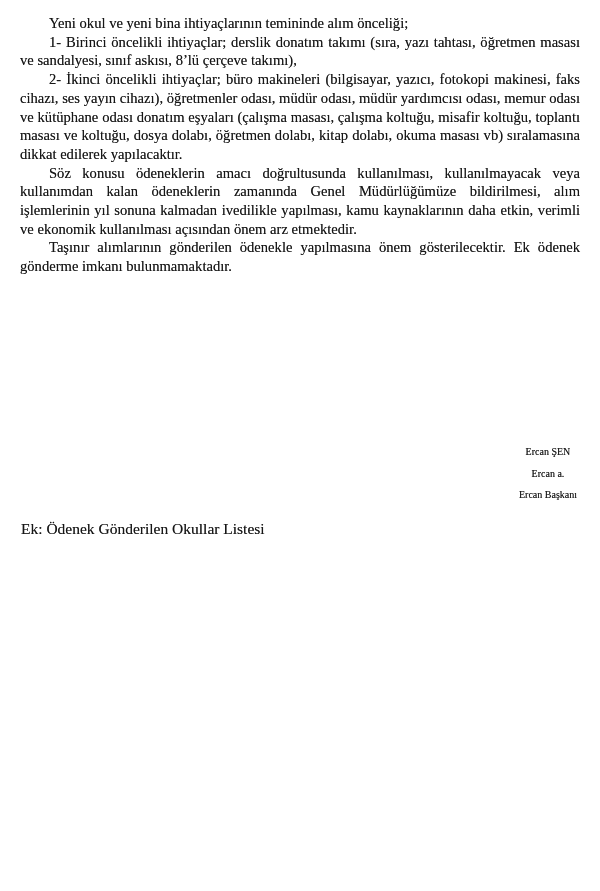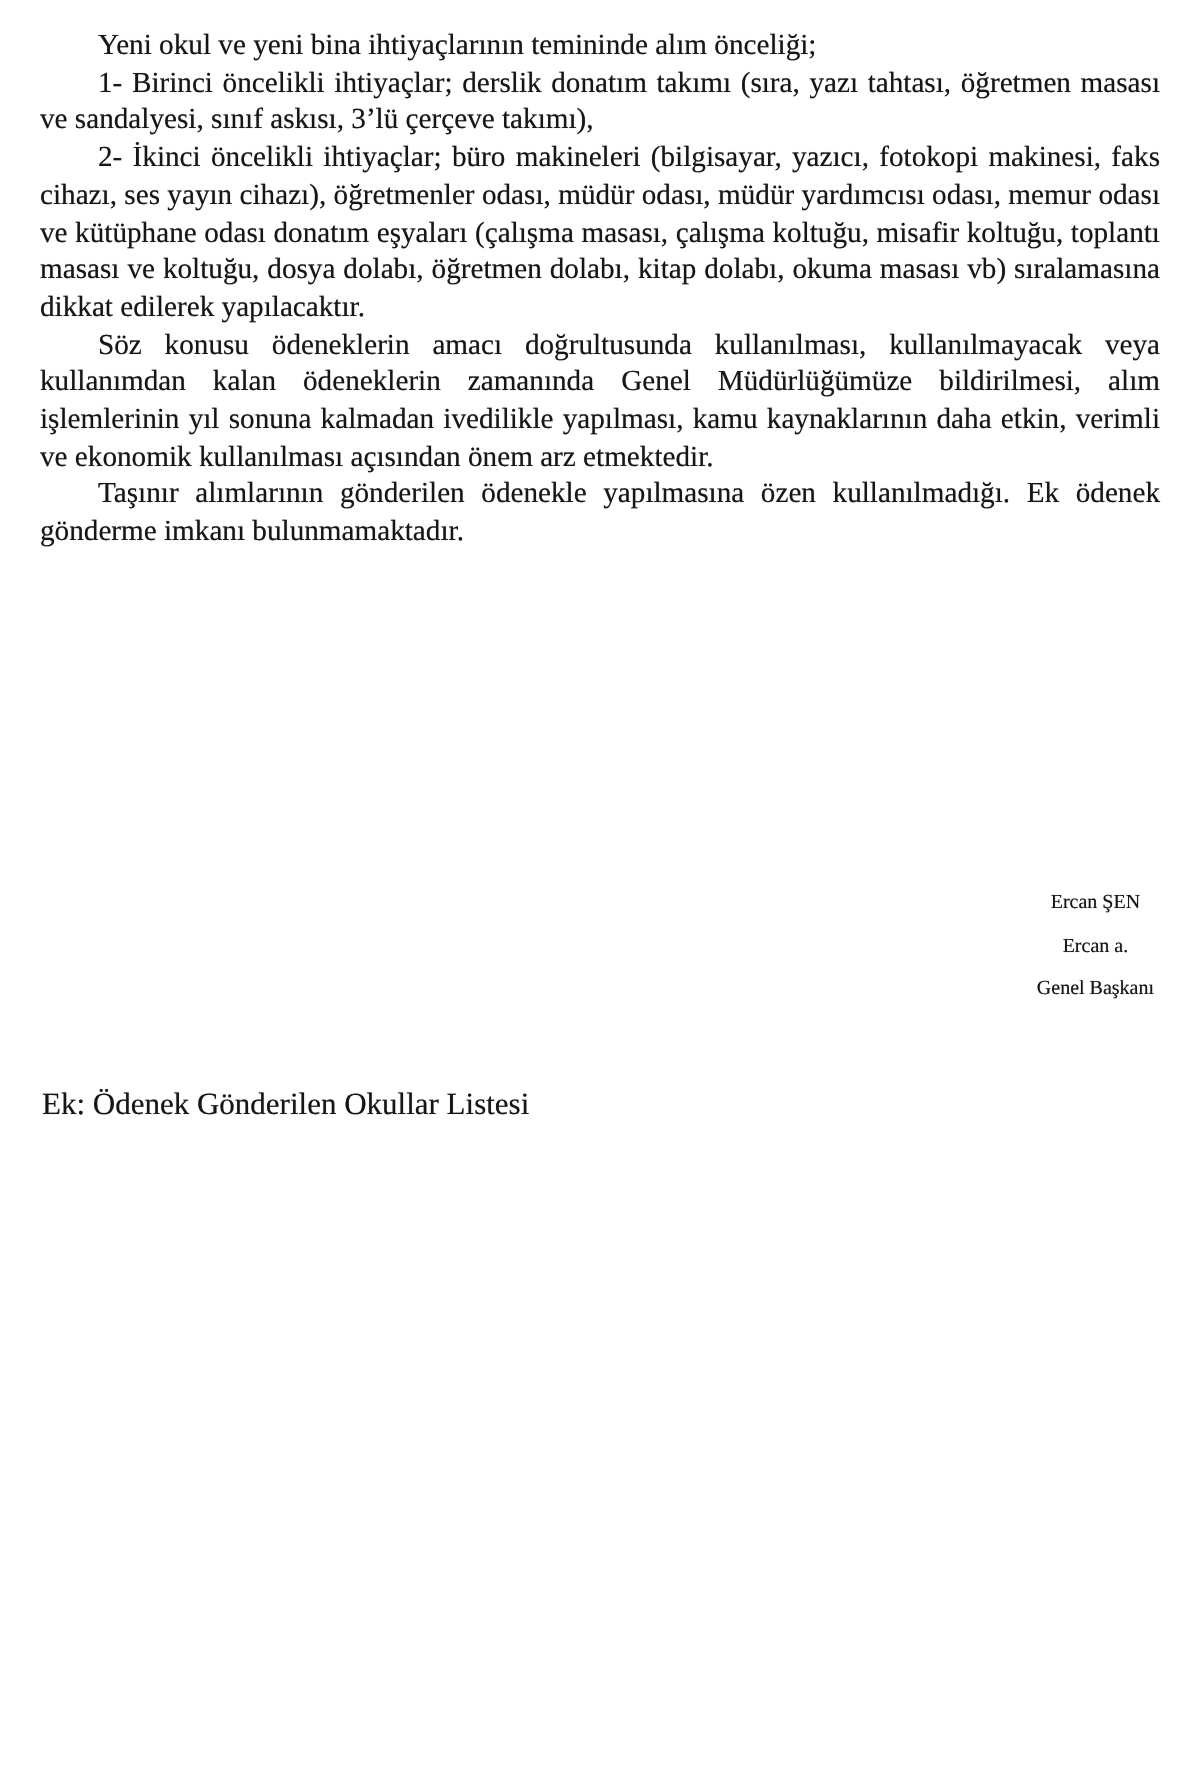--- a/index.html
+++ b/index.html
@@ -44,41 +44,41 @@
     text-align: center;
     font-size: 10px;
     line-height: 21.5px;
     text-shadow: 0 0 0.4px rgba(0,0,0,0.55);
   }
   .signature-block div {
     white-space: nowrap;
   }
   .attachment-line {
     position: absolute;
-    top: 543px;
+    top: 519px;
     left: 21px;
     font-size: 15.5px;
     line-height: 19px;
     text-shadow: 0 0 0.4px rgba(0,0,0,0.55);
   }
 </style>
 </head>
 <body>
 
 <div class="page">
 
   <div class="body-text">
     <p>Yeni okul ve yeni bina ihtiyaçlarının temininde alım önceliği;</p>
-    <p>1- Birinci öncelikli ihtiyaçlar; derslik donatım takımı (sıra, yazı tahtası, öğretmen masası ve sandalyesi, sınıf askısı, 3’lü çerçeve takımı),</p>
+    <p>1- Birinci öncelikli ihtiyaçlar; derslik donatım takımı (sıra, yazı tahtası, öğretmen masası ve sandalyesi, sınıf askısı, 8’lü çerçeve takımı),</p>
     <p>2- İkinci öncelikli ihtiyaçlar; büro makineleri (bilgisayar, yazıcı, fotokopi makinesi, faks cihazı, ses yayın cihazı), öğretmenler odası, müdür odası, müdür yardımcısı odası, memur odası ve kütüphane odası donatım eşyaları (çalışma masası, çalışma koltuğu, misafir koltuğu, toplantı masası ve koltuğu, dosya dolabı, öğretmen dolabı, kitap dolabı, okuma masası vb) sıralamasına dikkat edilerek yapılacaktır.</p>
     <p>Söz konusu ödeneklerin amacı doğrultusunda kullanılması, kullanılmayacak veya kullanımdan kalan ödeneklerin zamanında Genel Müdürlüğümüze bildirilmesi, alım işlemlerinin yıl sonuna kalmadan ivedilikle yapılması, kamu kaynaklarının daha etkin, verimli ve ekonomik kullanılması açısından önem arz etmektedir.</p>
-    <p>Taşınır alımlarının gönderilen ödenekle yapılmasına özen kullanılmadığı. Ek ödenek gönderme imkanı bulunmamaktadır.</p>
+    <p>Taşınır alımlarının gönderilen ödenekle yapılmasına önem gösterilecektir. Ek ödenek gönderme imkanı bulunmamaktadır.</p>
   </div>
 
   <div class="signature-block">
     <div>Ercan ŞEN</div>
     <div>Ercan a.</div>
-    <div>Genel Başkanı</div>
+    <div>Ercan Başkanı</div>
   </div>
 
   <div class="attachment-line">Ek: Ödenek Gönderilen Okullar Listesi</div>
 
 </div>
 
 </body></html>

